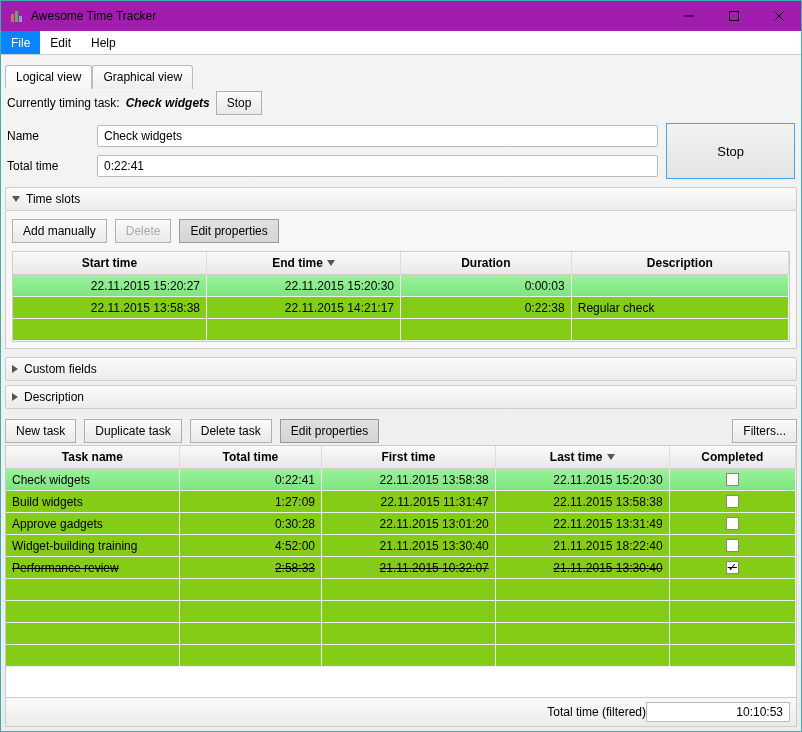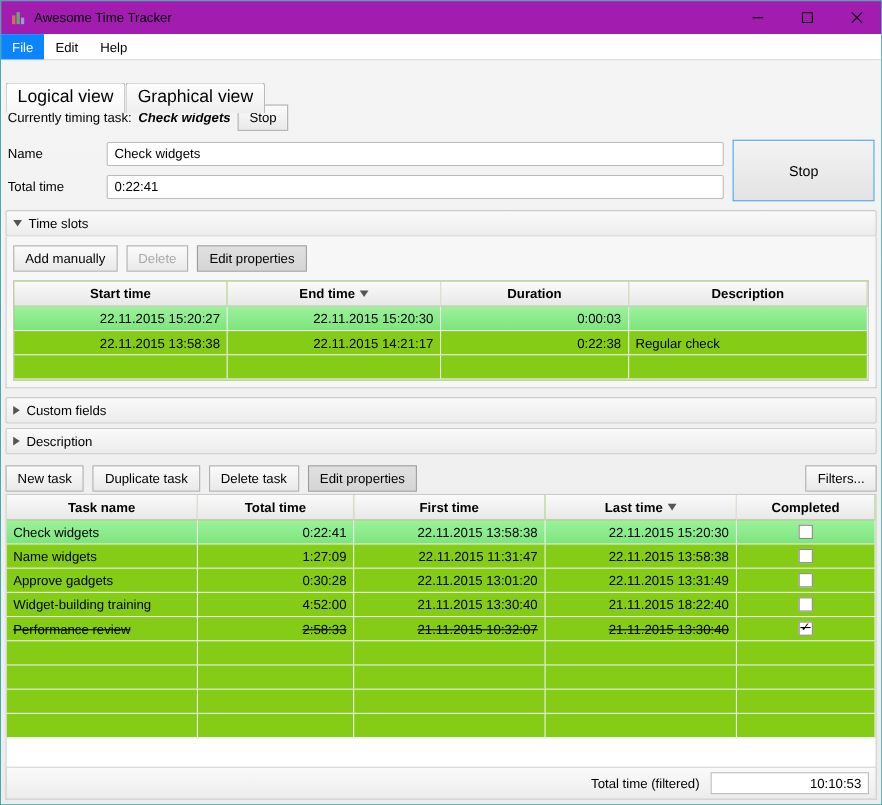--- a/index.html
+++ b/index.html
@@ -65,22 +65,22 @@
     gap: 0;
     padding-top: 4px;
   }
   .tab {
     border: 1px solid #bbb;
     border-bottom: none;
     background: linear-gradient(#fdfdfd,#eeeeee);
     padding: 4px 10px;
     border-radius: 3px 3px 0 0;
     position: relative;
-    top: 12px;
-    font-size: 16px;
+    top: 2px;
+    font-size: 12px;
     text-align: right;
   }
   .tab.active {
     background: linear-gradient(#fff,#f7f7f7);
     border-bottom: 1px solid #f7f7f7;
   }
 
   .timing-row {
     display: flex; align-items: center;
     padding: 4px 2px 6px 2px;
@@ -218,21 +218,20 @@
     content: "✓";
     font-size: 11px;
     line-height: 11px;
   }
 
   .totalsbar {
     border:1px solid #ccc;
     border-top:none;
     background: linear-gradient(#fafafa,#ececec);
     display:flex; align-items:center; justify-content:flex-end;
-    gap: 10px;
     padding: 4px 6px;
   }
   .totalsbar input {
     width: 144px;
     border:1px solid #bbb;
     padding:2px 6px;
     text-align:right;
     background:#fff;
     font-size:12px;
   }
@@ -416,21 +415,21 @@
                 </div>
                 <div class="td col-last right">
                   <span>22.11.2015 15:20:30</span>
                 </div>
                 <div class="td col-comp center">
                   <span class="checkbox"></span>
                 </div>
               </div>
               <div class="tr">
                 <div class="td col-name">
-                  <span>Name widgets</span>
+                  <span>Build widgets</span>
                 </div>
                 <div class="td col-total right">
                   <span>1:27:09</span>
                 </div>
                 <div class="td col-first right">
                   <span>22.11.2015 11:31:47</span>
                 </div>
                 <div class="td col-last right">
                   <span>22.11.2015 13:58:38</span>
                 </div>

